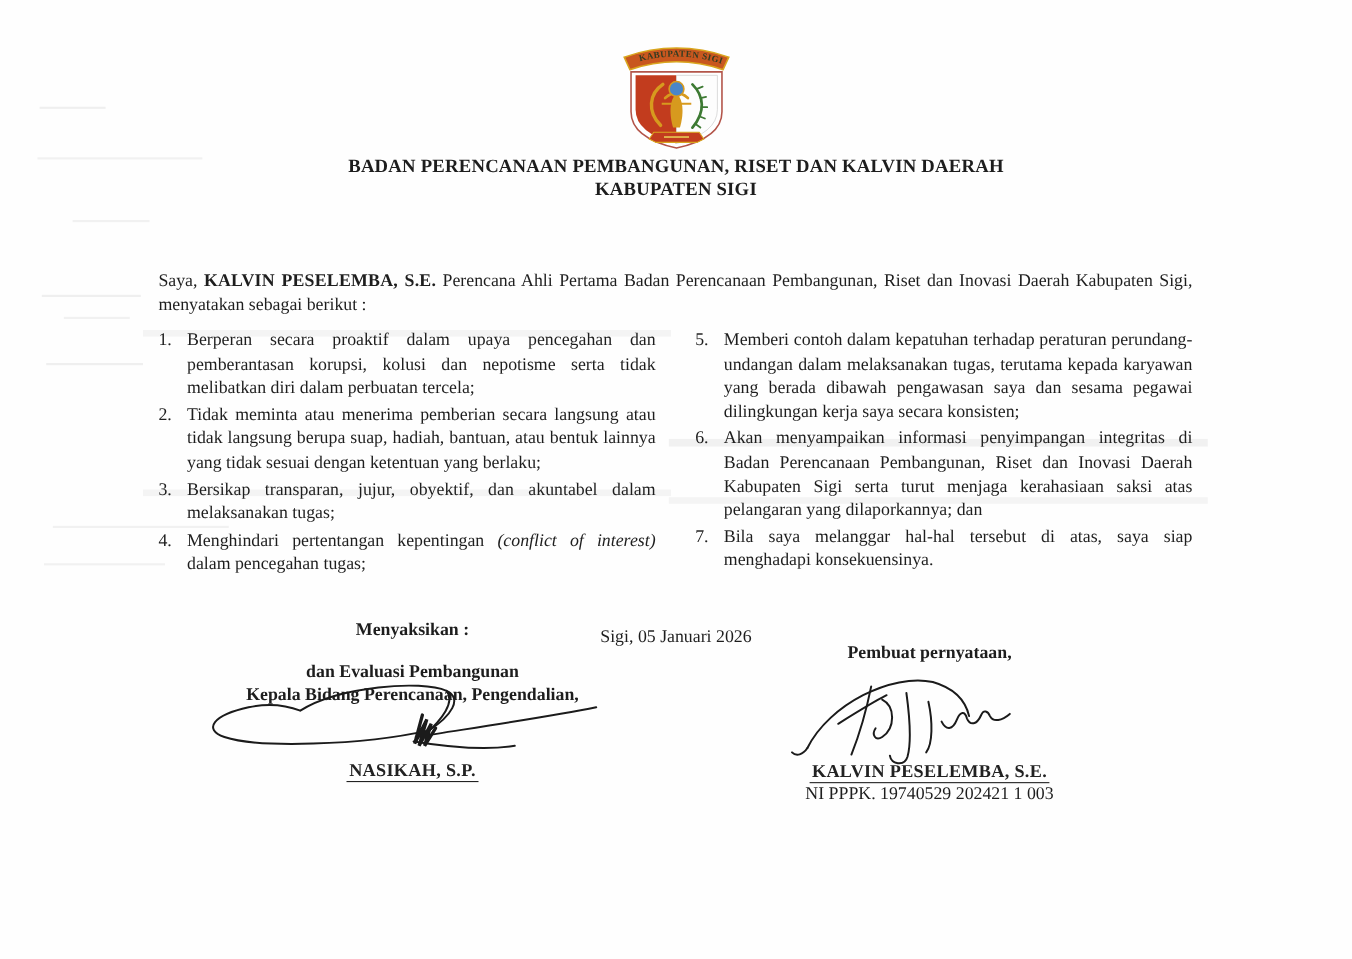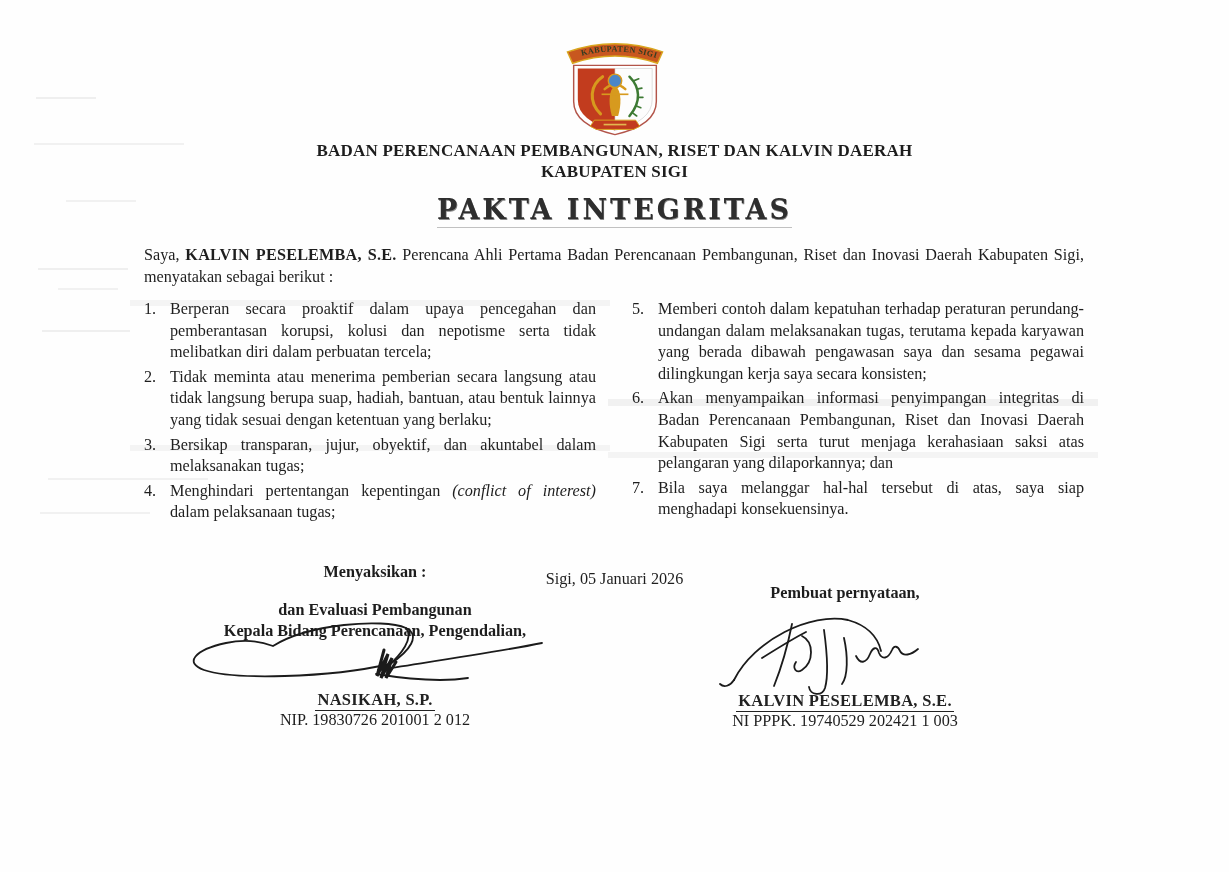--- a/index.html
+++ b/index.html
@@ -110,43 +110,40 @@
       <path d="M 40,84 L 80,84 L 84,90 L 78,93 L 42,93 L 36,90 Z" stroke="#d9a61f" stroke-width="0.9" fill="#c23c1e"></path>
       <rect x="49" y="87.5" width="22" height="1.6" fill="#e3b84f"></rect>
     </svg>
   </div>
 
   <div class="org">
     <div>BADAN PERENCANAAN PEMBANGUNAN, RISET DAN KALVIN DAERAH</div>
     <div>KABUPATEN SIGI</div>
   </div>
 
-  <div class="doc-title">
-    <span>PAKTA INTEGRITAS</span>
-  </div>
 
   <p class="intro"><span>Saya, </span><b>KALVIN PESELEMBA, S.E.</b><span> Perencana Ahli Pertama Badan Perencanaan Pembangunan, Riset dan Inovasi Daerah Kabupaten Sigi, menyatakan sebagai berikut :</span></p>
 
   <div class="columns">
     <div class="col">
       <div class="item">
         <span class="num">1.</span>
         <div class="txt"><span>Berperan secara proaktif dalam upaya pencegahan dan pemberantasan korupsi, kolusi dan nepotisme serta tidak melibatkan diri dalam perbuatan tercela;</span></div>
       </div>
       <div class="item">
         <span class="num">2.</span>
         <div class="txt"><span>Tidak meminta atau menerima pemberian secara langsung atau tidak langsung berupa suap, hadiah, bantuan, atau bentuk lainnya yang tidak sesuai dengan ketentuan yang berlaku;</span></div>
       </div>
       <div class="item">
         <span class="num">3.</span>
         <div class="txt"><span>Bersikap transparan, jujur, obyektif, dan akuntabel dalam melaksanakan tugas;</span></div>
       </div>
       <div class="item">
         <span class="num">4.</span>
-        <div class="txt"><span>Menghindari pertentangan kepentingan </span><i>(conflict of interest)</i><span> dalam pelaksanaan tugas;</span></div>
+        <div class="txt"><span>Menghindari pertentangan kepentingan </span><i>(conflict of interest)</i><span> dalam pencegahan tugas;</span></div>
       </div>
     </div>
     <div class="col">
       <div class="item">
         <span class="num">5.</span>
         <div class="txt"><span>Memberi contoh dalam kepatuhan terhadap peraturan perundang-undangan dalam melaksanakan tugas, terutama kepada karyawan yang berada dibawah pengawasan saya dan sesama pegawai dilingkungan kerja saya secara konsisten;</span></div>
       </div>
       <div class="item">
         <span class="num">6.</span>
         <div class="txt"><span>Akan menyampaikan informasi penyimpangan integritas di Badan Perencanaan Pembangunan, Riset dan Inovasi Daerah Kabupaten Sigi serta turut menjaga kerahasiaan saksi atas pelangaran yang dilaporkannya; dan</span></div>
@@ -189,20 +186,19 @@
       <path d="M 96,32 C 108,38 108,58 96,66 C 90,70 86,64 90,58"></path>
       <path d="M 118,26 C 121,48 123,70 119,84 C 116,93 104,91 103,83"></path>
       <path d="M 138,34 C 142,52 142,72 136,80"></path>
       <path d="M 150,52 C 154,60 160,60 164,50 C 167,43 171,42 173,49 C 176,56 182,55 186,46 C 188,41 192,42 194,47 C 197,53 205,51 212,45"></path>
     </g>
   </svg>
 
   <div class="name-line nm-left">
     <span>NASIKAH, S.P.</span>
   </div>
-  <div class="id-line id-left">NIP. 19830726 201001 2 012</div>
 
   <div class="name-line nm-right">
     <span>KALVIN PESELEMBA, S.E.</span>
   </div>
   <div class="id-line id-right">NI PPPK. 19740529 202421 1 003</div>
 
 </div>
 
 </body></html>

